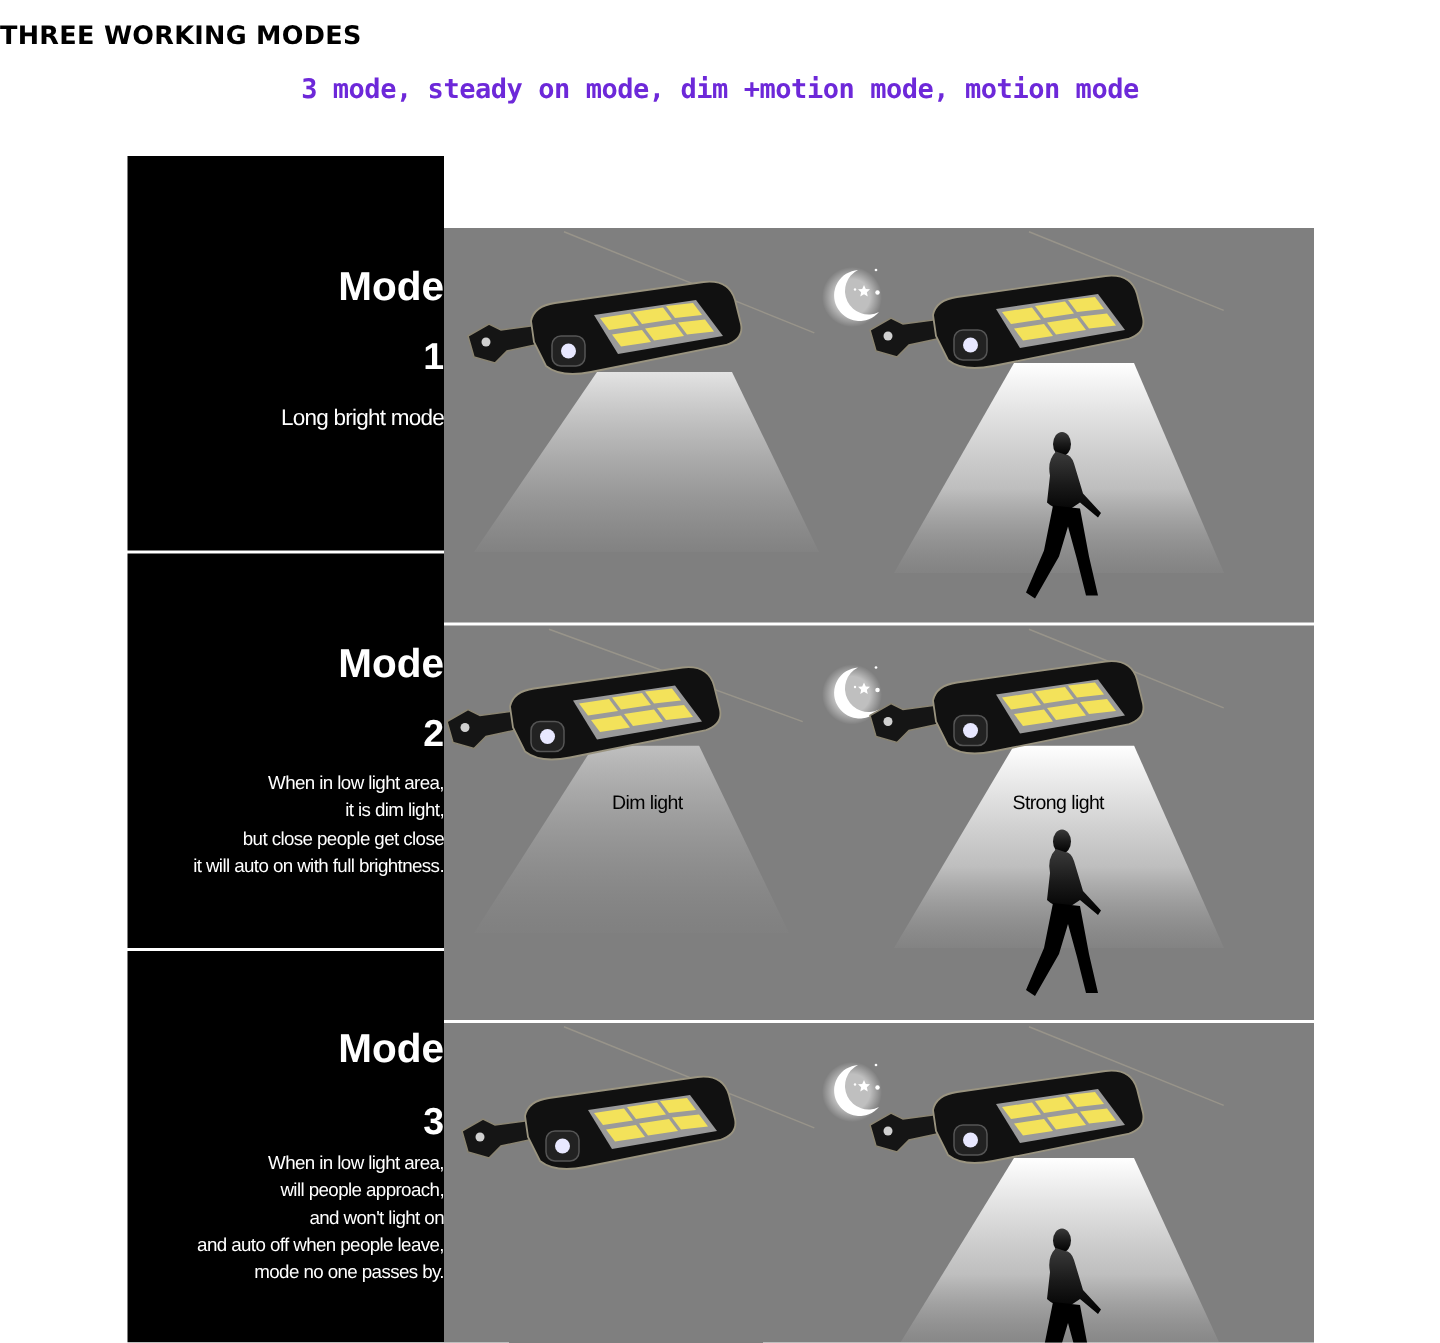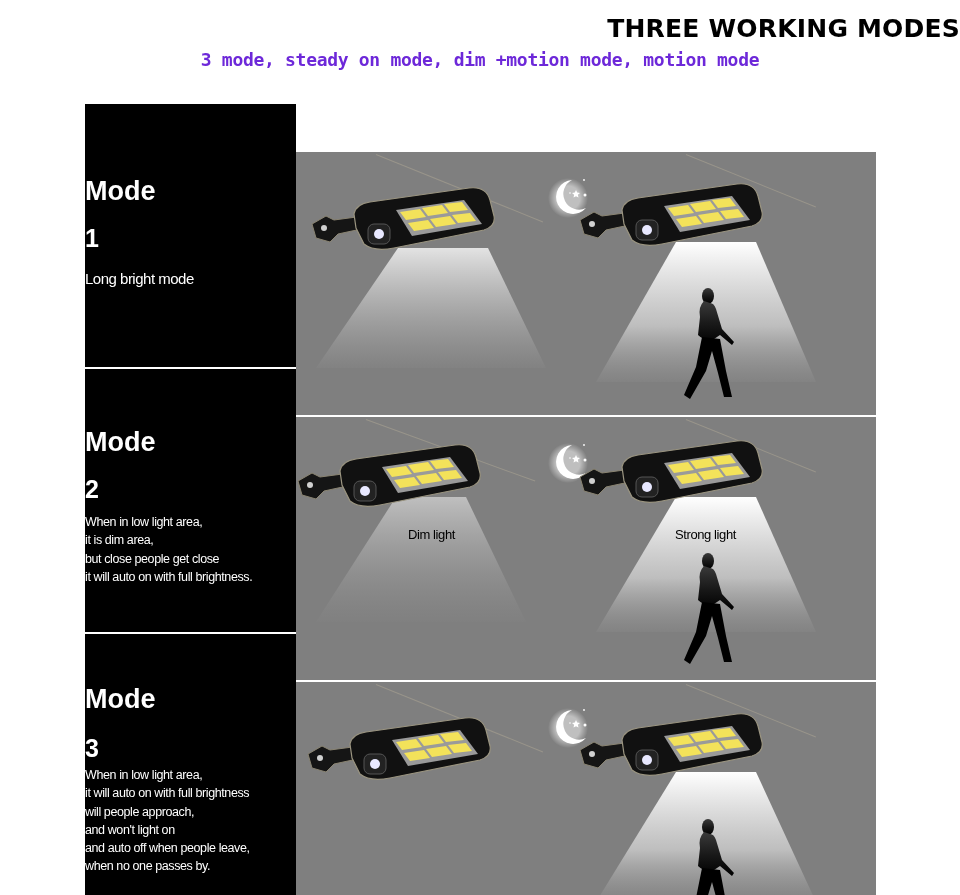--- a/index.html
+++ b/index.html
@@ -1,36 +1,36 @@
 <!DOCTYPE html>
 <html><head>
   <meta charset="utf-8">
   <style>
     html, body { margin: 0; padding: 0; background: #ffffff; }
     body { width: 960px; height: 895px; position: relative; overflow: hidden; font-family: "Liberation Sans", sans-serif; }
 
     .title {
-      position: absolute; left: 0; top: 14px; width: 960px; text-align: right;
-      font-family: "DejaVu Sans", sans-serif; font-weight: bold; font-size: 25px;
+      position: absolute; left: 0; top: 14px; width: 960px; text-align: left;
+      font-family: "DejaVu Sans", sans-serif; font-weight: bold; font-size: 17px;
       color: #000; letter-spacing: 0.2px;
     }
     .subtitle {
       position: absolute; left: 0; top: 49px; width: 960px; text-align: center;
       font-family: "DejaVu Sans Mono", monospace; font-weight: bold; font-size: 18px;
       color: #6d28d9; letter-spacing: -0.3px;
     }
 
     .panel { position: absolute; left: 85px; width: 791px; }
     .row1 { top: 104px; height: 263px; }
     .row2 { top: 369px; height: 263px; }
     .row3 { top: 634px; height: 261px; }
 
     .label-box {
       position: absolute; left: 0; top: 0; width: 211px; height: 100%;
-      background: #000; color: #fff; text-align: left;
+      background: #000; color: #fff; text-align: right;
     }
     .scene {
       position: absolute; left: 211px; top: 0; right: 0; height: 100%;
       background: #7f7f7f; overflow: hidden; margin-top: 48px;
     }
 
     .mode-word { position: absolute; left: 0; width: 211px; font-weight: bold; font-size: 27px; }
     .mode-num { position: absolute; left: 0; width: 211px; font-weight: bold; font-size: 25px; }
     .desc { position: absolute; left: 0; width: 211px; font-size: 12.5px; line-height: 18.3px; letter-spacing: -0.4px; }
     .desc div { white-space: nowrap; }
@@ -140,21 +140,21 @@
       </svg>
   </div>
 </div>
 
 <div class="panel row2">
   <div class="label-box">
     <div class="mode-word" style="top:58px">Mode</div>
     <div class="mode-num" style="top:106px">2</div>
     <div class="desc" style="top:144px">
       <div>When in low light area,</div>
-      <div>it is dim area,</div>
+      <div>it is dim light,</div>
       <div>but close people get close</div>
       <div>it will auto on with full brightness.</div>
     </div>
   </div>
   <div class="scene">
     <div class="streak" style="left:70px;top:2px;width:180px;transform:rotate(20deg)"></div>
     <svg class="beam" style="left:20px;top:80px" width="210" height="125">
       <polygon points="80,0 150,0 210,125 0,125" fill="url(#beamDim)"></polygon>
     </svg>
     <svg class="lamp" style="left:-6px;top:26px">
@@ -178,25 +178,24 @@
       </svg>
   </div>
 </div>
 
 <div class="panel row3">
   <div class="label-box">
     <div class="mode-word" style="top:50px">Mode</div>
     <div class="mode-num" style="top:100px">3</div>
     <div class="desc" style="top:132px">
       <div>When in low light area,</div>
-      <div>it will auto on with full brightness</div>
       <div>will people approach,</div>
       <div>and won't light on</div>
       <div>and auto off when people leave,</div>
-      <div>when no one passes by.</div>
+      <div>mode no one passes by.</div>
     </div>
   </div>
   <div class="scene">
     <div class="streak" style="left:80px;top:2px;width:180px;transform:rotate(22deg)"></div>
     <svg class="lamp" style="left:4px;top:34px">
         <use href="#lampSym"></use>
       </svg>
 
     <svg class="moon" style="left:250px;top:20px">
         <use href="#moonSym"></use>

